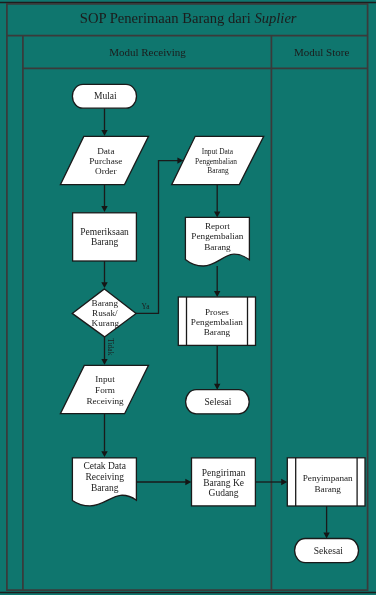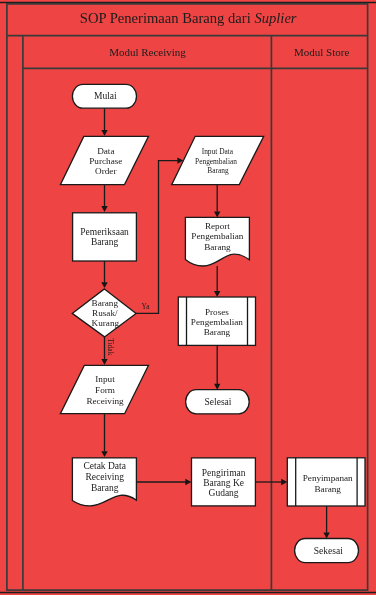--- a/index.html
+++ b/index.html
@@ -1,19 +1,19 @@
 <!DOCTYPE html>
 <html><head>
 <meta charset="utf-8">
 <title>SOP Penerimaan Barang dari Suplier</title>
 <style>
   html,body{margin:0;padding:0;background:#ffffff;}
   body{width:376px;height:595px;overflow:hidden;
        font-family:"Liberation Serif","DejaVu Serif",serif;color:#000;}
-  #page{position:relative;width:376px;height:595px;background:#ef4444;overflow:hidden;}
+  #page{position:relative;width:376px;height:595px;background:#0f766e;overflow:hidden;}
   svg#diagram{position:absolute;left:0;top:0;display:block;}
   .frame{fill:none;stroke:#3a3a3a;stroke-width:1.7;}
   .rule{stroke:#1d1d1d;stroke-width:1.45;fill:none;}
   .shape{fill:#ffffff;stroke:#1a1a1a;stroke-width:1.3;stroke-linejoin:miter;}
   .conn{stroke:#1a1a1a;stroke-width:1.3;fill:none;}
   .inner{stroke:#1a1a1a;stroke-width:1.3;fill:none;}
   .arrow{fill:#151515;stroke:none;}
   .txt{font-family:"Liberation Serif","DejaVu Serif",serif;fill:#1c1c1c;
        text-anchor:middle;dominant-baseline:alphabetic;}
   .t-title{font-size:14.6px;}

